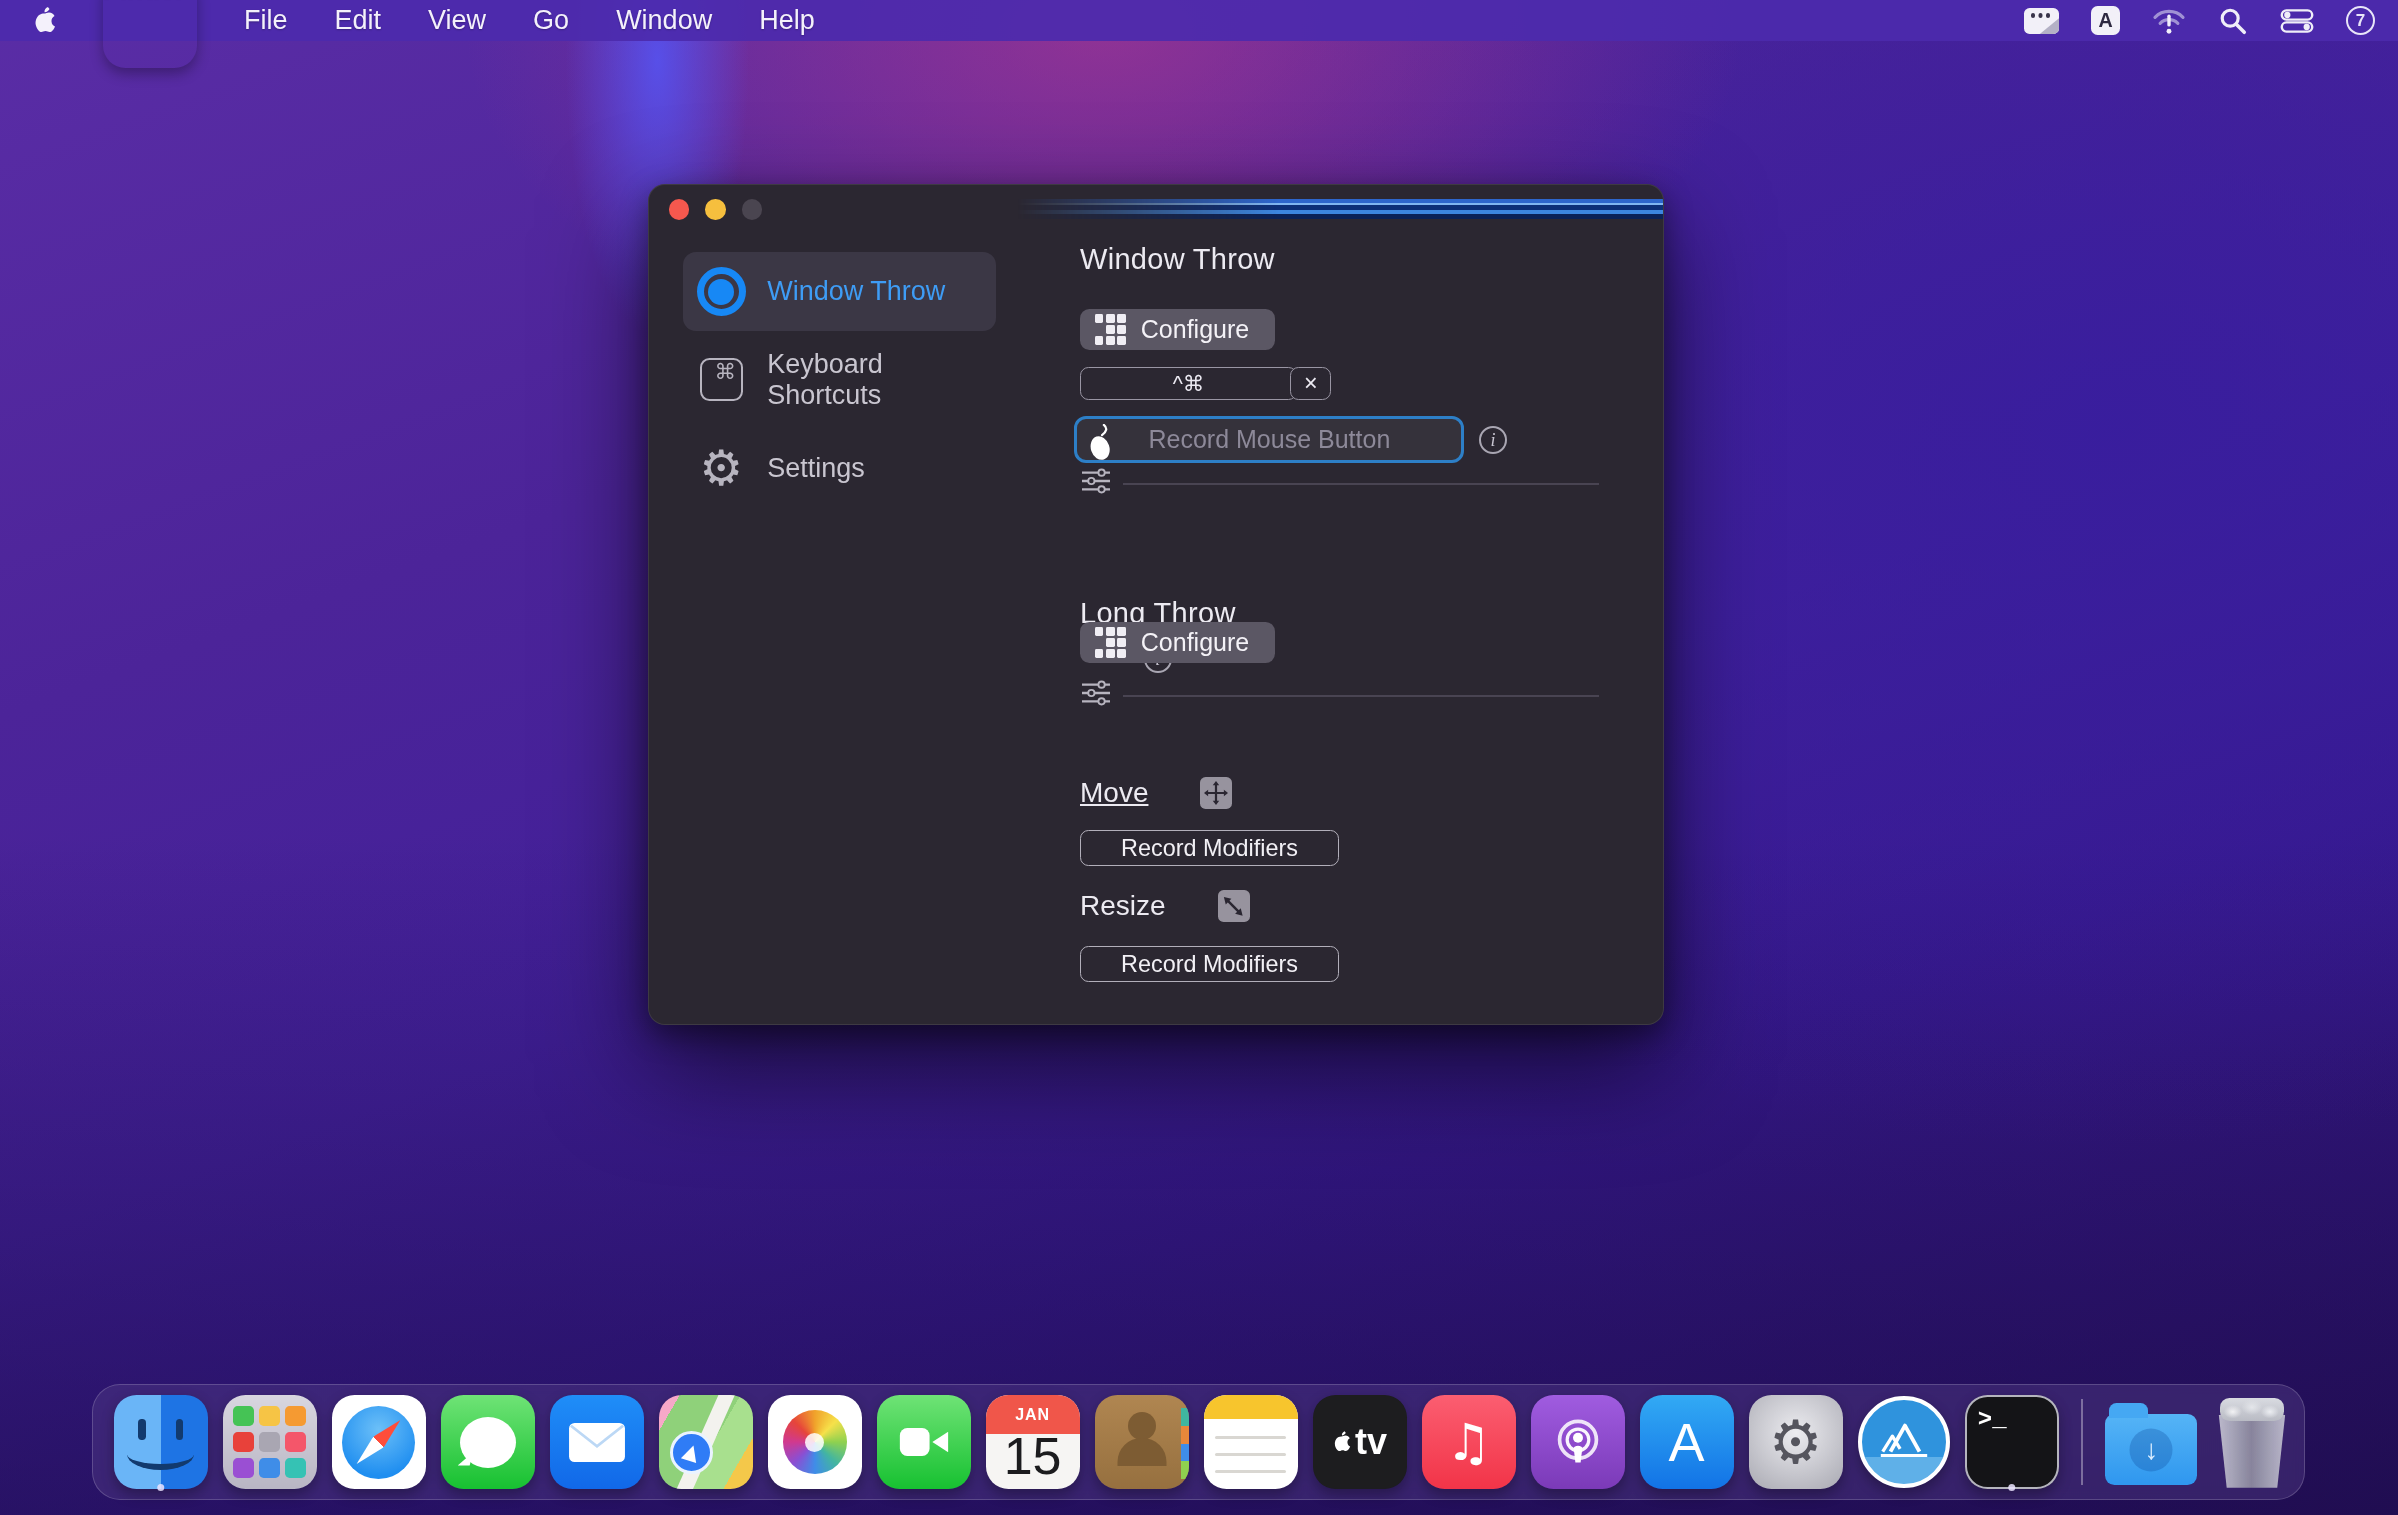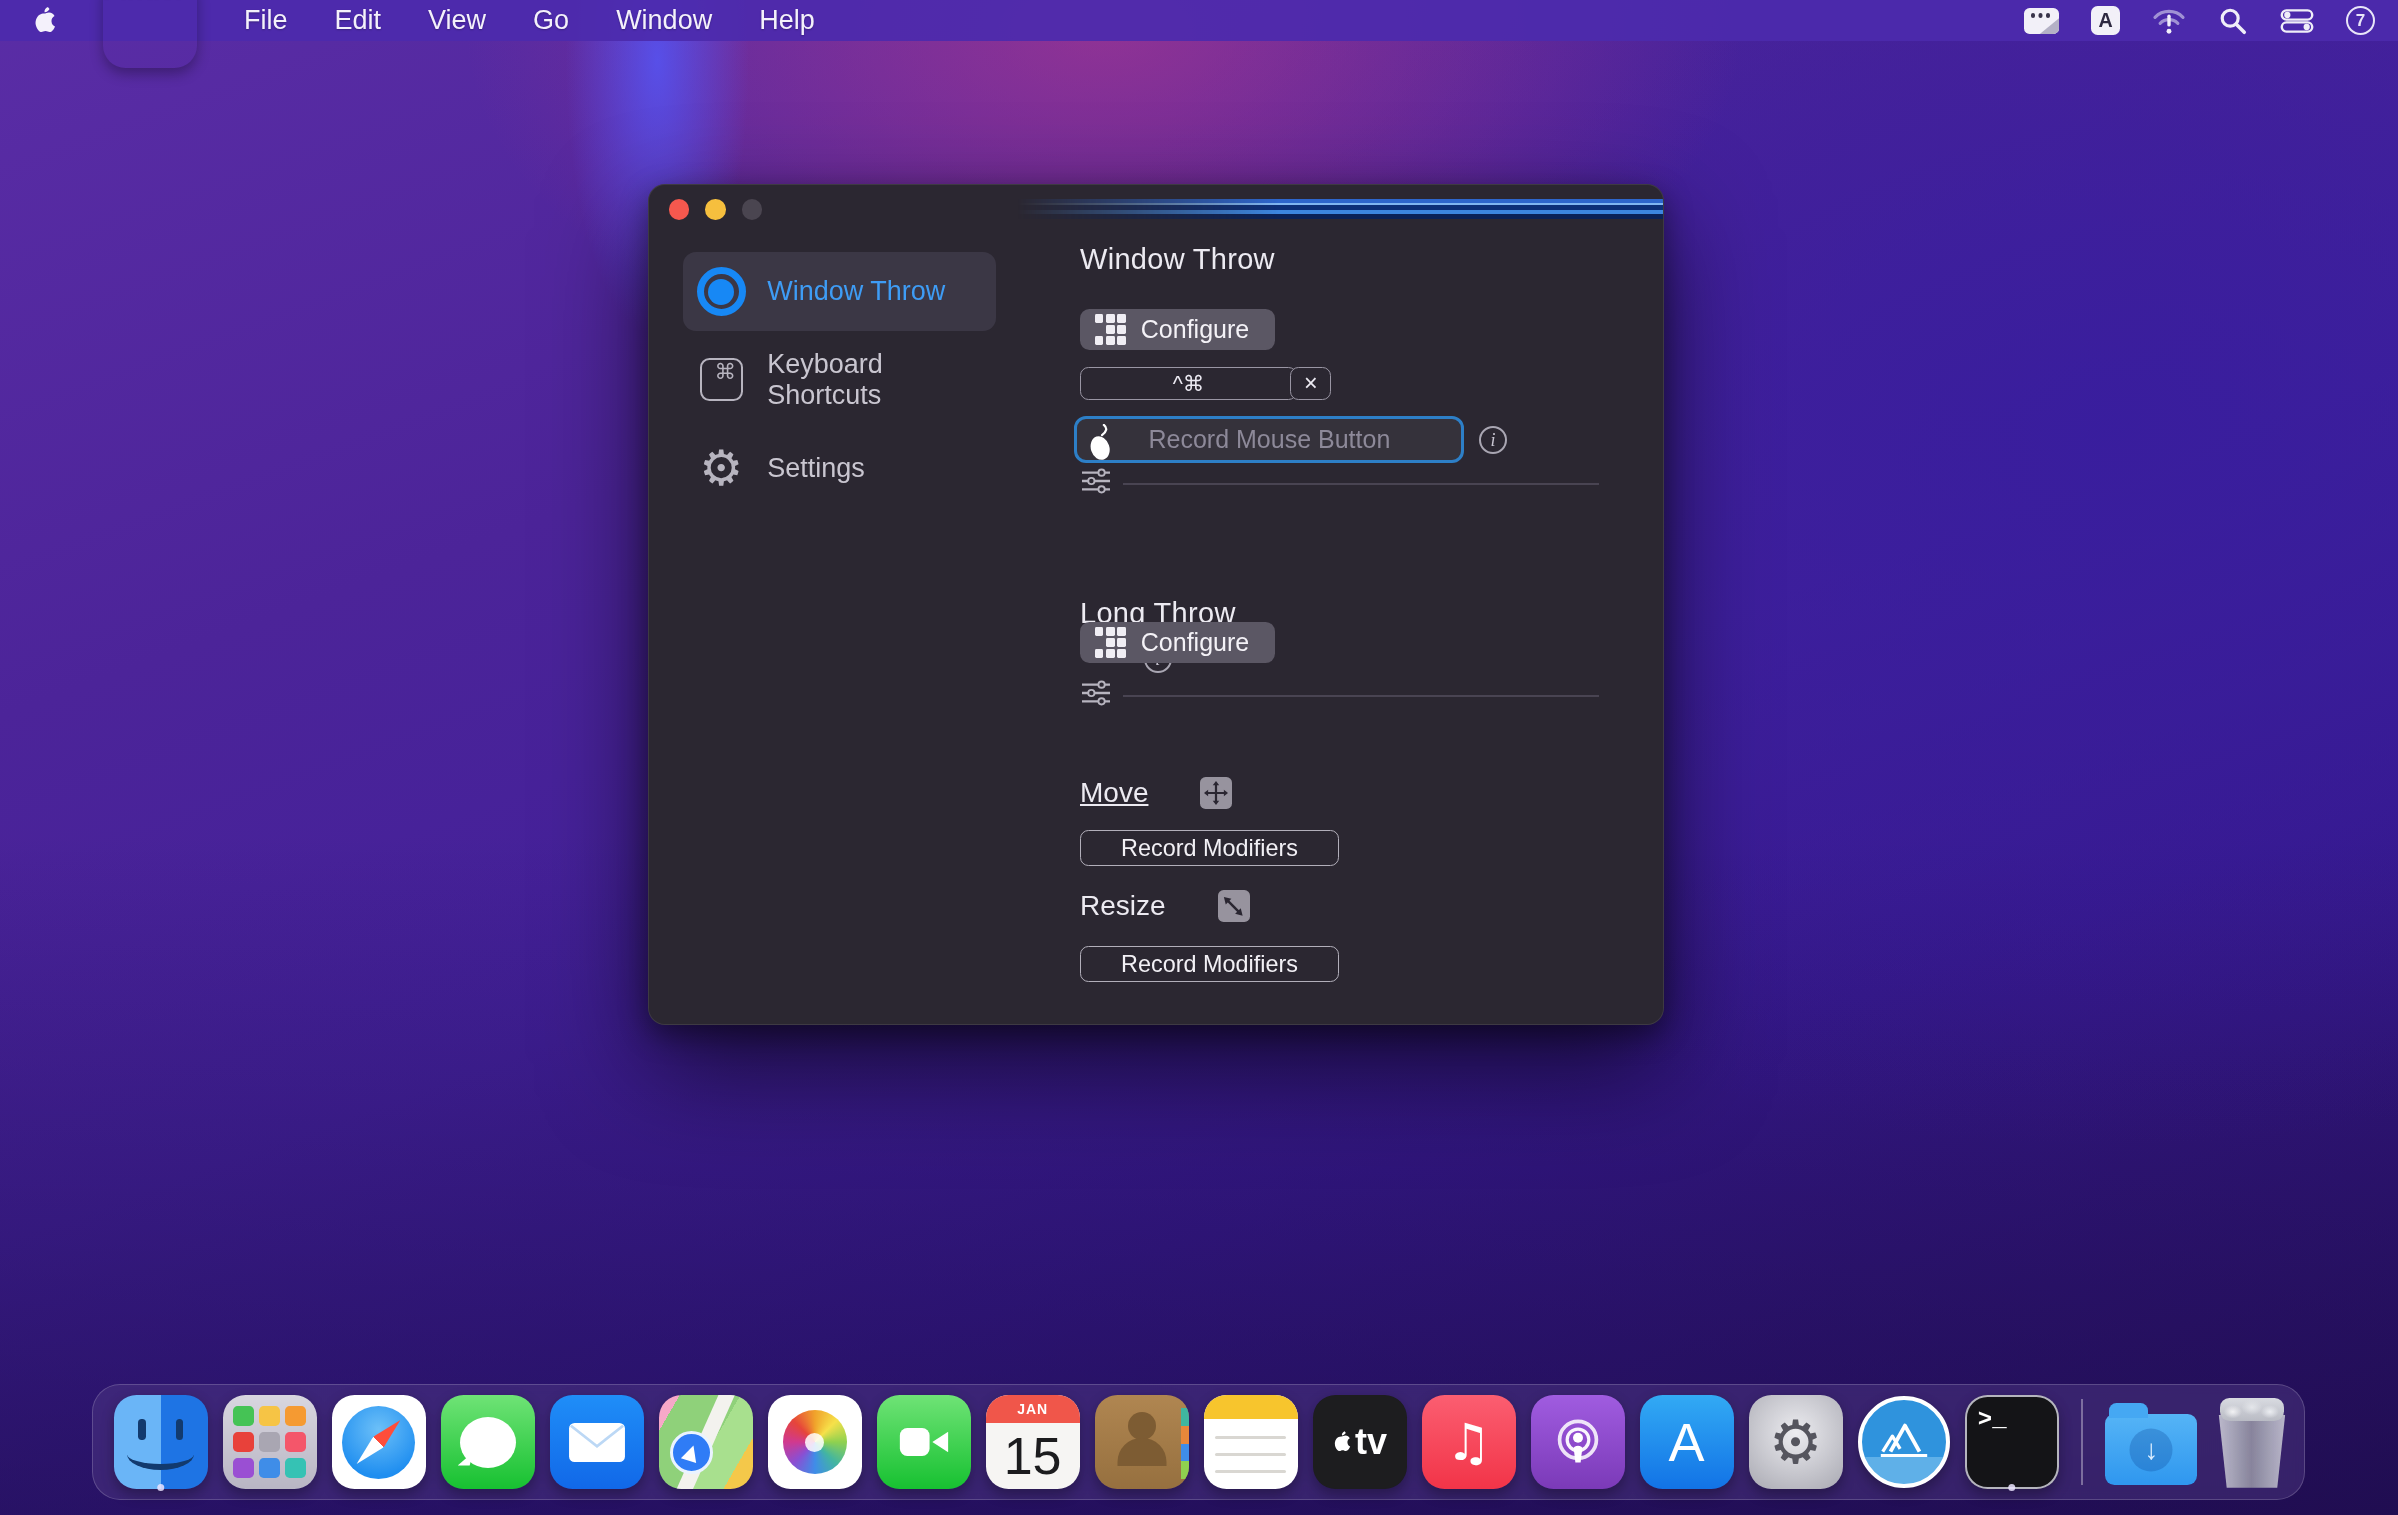--- a/index.html
+++ b/index.html
@@ -148,22 +148,22 @@
 
   .photos { background:#fff; display:flex; align-items:center; justify-content:center; }
   .ph-flower { width:64px; height:64px; border-radius:50%;
     background:conic-gradient(#f0a32b,#f6e14a,#8fd14f,#43b5a0,#3f8de8,#8a4fd3,#d0398f,#e6453a,#f0a32b);
     position:relative; }
   .ph-flower::after { content:""; position:absolute; inset:22.5px; background:#fff; border-radius:50%; opacity:.85; }
 
   .facetime { background:linear-gradient(180deg,#6fe376,#17c131); display:flex; align-items:center; justify-content:center; }
 
   .calendar { background:#f6f5f3; }
-  .cal-top { position:absolute; top:0; left:0; right:0; height:28px; background:#f0564a;
-    color:#fff; font-size:14px; font-weight:700; display:flex; align-items:center; justify-content:center; letter-spacing:0.9px; }
+  .cal-top { position:absolute; top:0; left:0; right:0; height:39px; background:#f0564a;
+    color:#fff; font-size:16px; font-weight:700; display:flex; align-items:center; justify-content:center; letter-spacing:0.9px; }
   .cal-day { position:absolute; top:28px; left:0; right:0; bottom:0; display:flex; align-items:center;
     justify-content:center; font-size:52px; font-weight:300; color:#1c1c1e; }
 
   .contacts { background:linear-gradient(180deg,#b08651,#96703f); }
   .contacts .head { position:absolute; top:17px; left:50%; transform:translateX(-50%); width:28px; height:28px;
     border-radius:50%; background:#7d5c33; }
   .contacts .body { position:absolute; top:43px; left:50%; transform:translateX(-50%); width:49px; height:28px;
     border-radius:24px 24px 0 0; background:#7d5c33; }
   .contacts .tabs { position:absolute; right:0; top:13px; width:7.5px; height:71px;
     background:linear-gradient(180deg,#3fb6a0 0 25%, #e8873a 25% 50%, #3f8de8 50% 75%, #8fd14f 75% 100%); }

